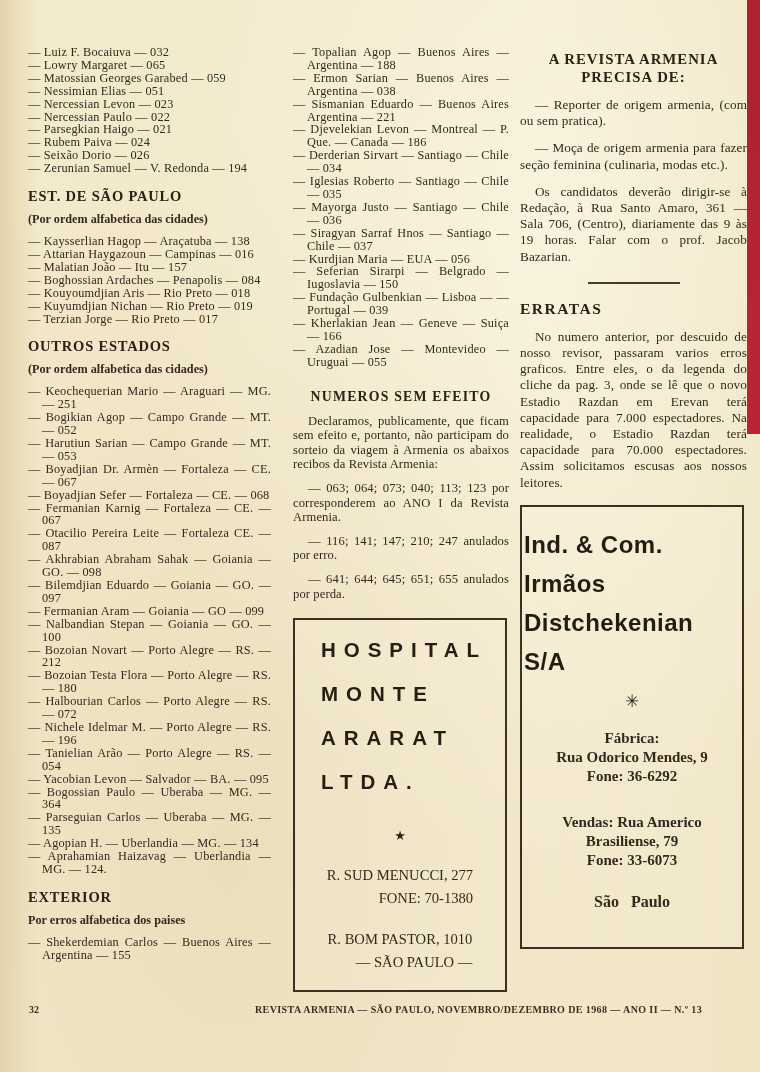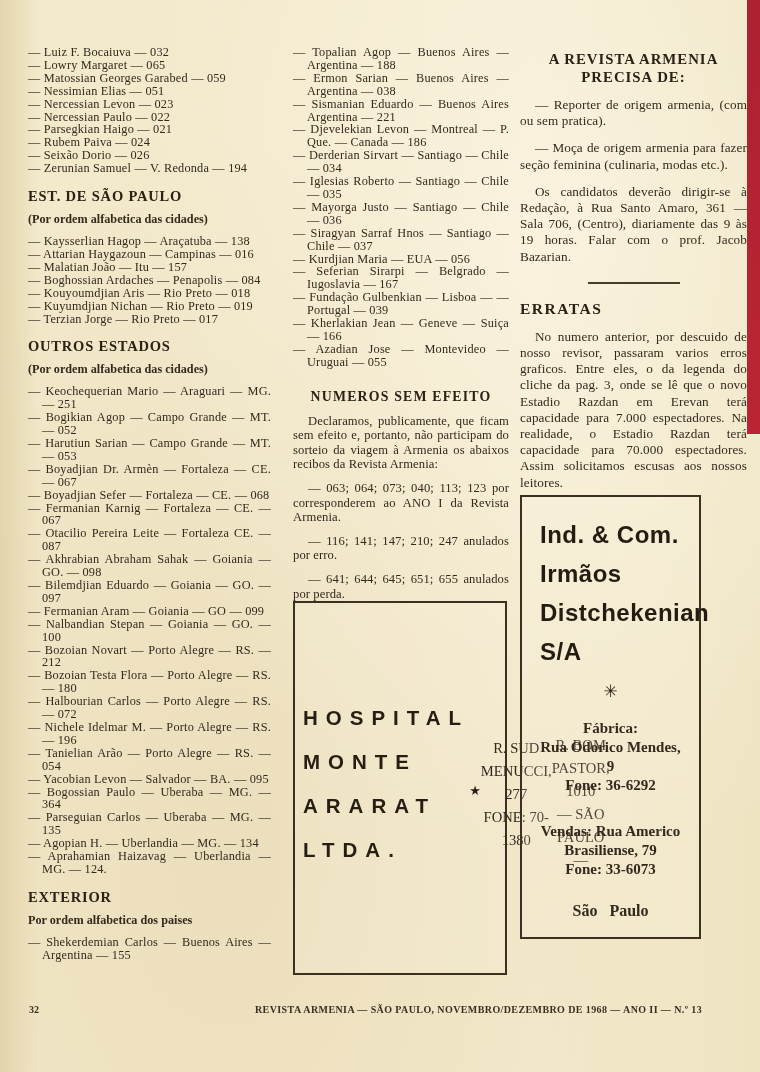--- a/index.html
+++ b/index.html
@@ -49,33 +49,33 @@
   .precisa-heading{ line-height:18px; font-size:14.8px; letter-spacing:1px; }
 
   .divider{ width:92px; height:2px; background:#473b2b; margin:17px auto 0; }
   .erratas-heading{
     font-weight:bold; font-size:15.5px; letter-spacing:1.5px;
     margin:16px 0 2px; color:#2b2115;
   }
 
   .ad{ border:2px solid #3b3022; background:rgba(255,250,235,0.15); }
   .ad-hospital{
-    height:374px; width:214px;
-    display:flex; flex-direction:row; align-items:center; padding-top:12px;
+    margin-top:17px; height:374px; width:214px;
+    display:flex; flex-direction:column; align-items:center; padding-top:18px;
   }
   .hosp-line{
     font-family:"Liberation Sans","DejaVu Sans",sans-serif;
     font-weight:bold; font-size:20.5px; letter-spacing:8px;
     color:#261e12; margin-bottom:20px; text-indent:8px;
   }
   .hosp-star{ font-size:13px; margin:14px 0 20px; color:#261e12; }
-  .hosp-addr{ font-size:14.6px; line-height:23px; text-align:center; font-weight:500; }
+  .hosp-addr{ font-size:14.6px; line-height:23px; text-align:right; font-weight:500; }
   .hosp-addr + .hosp-addr{ margin-top:18px; }
 
-  .ad-distchekenian{ margin-top:4px; height:444px; width:181px; padding:26px 18px 0; }
+  .ad-distchekenian{ margin-top:14px; height:444px; width:224px; padding:26px 2px 0; }
   .dist-line{
     font-family:"Liberation Sans","DejaVu Sans",sans-serif;
     font-weight:bold; font-size:24px; line-height:24px;
     color:#241c10; margin-bottom:15px; letter-spacing:0.5px;
   }
   .dist-star{ text-align:center; font-size:17px; margin:17px 0 17px; color:#241c10; }
   .dist-block{ text-align:center; font-weight:bold; font-size:15px; line-height:19px; }
   .dist-block + .dist-block{ margin-top:27px; }
   .dist-city{ margin-top:23px; text-align:center; font-weight:bold; font-size:16px; word-spacing:8px; }
 
@@ -139,40 +139,40 @@
         <div class="item">— Nichele Idelmar M. — Porto Alegre — RS. — 196</div>
         <div class="item">— Tanielian Arão — Porto Alegre — RS. — 054</div>
         <div class="item">— Yacobian Levon — Salvador — BA. — 095</div>
         <div class="item">— Bogossian Paulo — Uberaba — MG. — 364</div>
         <div class="item">— Parseguian Carlos — Uberaba — MG. — 135</div>
         <div class="item">— Agopian H. — Uberlandia — MG. — 134</div>
         <div class="item">— Aprahamian Haizavag — Uberlandia — MG. — 124.</div>
       </div>
 
     <div class="sec-heading">EXTERIOR</div>
-    <div class="sec-sub">Por ordem alfabetica dos paises</div>
+    <div class="sec-sub">Por erros alfabetica dos paises</div>
     <div>
 
     <div class="item">— Shekerdemian Carlos — Buenos Aires — Argentina — 155</div>
       </div>
   </div>
 
   <div class="col col-mid">
     <div>
 
     <div class="item">— Topalian Agop — Buenos Aires — Argentina — 188</div>
         <div class="item">— Ermon Sarian — Buenos Aires — Argentina — 038</div>
         <div class="item">— Sismanian Eduardo — Buenos Aires Argentina — 221</div>
         <div class="item">— Djevelekian Levon — Montreal — P. Que. — Canada — 186</div>
         <div class="item">— Derderian Sirvart — Santiago — Chile — 034</div>
         <div class="item">— Iglesias Roberto — Santiago — Chile — 035</div>
         <div class="item">— Mayorga Justo — Santiago — Chile — 036</div>
         <div class="item">— Siragyan Sarraf Hnos — Santiago — Chile — 037</div>
         <div class="item">— Kurdjian Maria — EUA — 056</div>
-        <div class="item">— Seferian Sirarpi — Belgrado — Iugoslavia — 167</div>
+        <div class="item">— Seferian Sirarpi — Belgrado — Iugoslavia — 150</div>
         <div class="item">— Fundação Gulbenkian — Lisboa — — Portugal — 039</div>
         <div class="item">— Kherlakian Jean — Geneve — Suiça — 166</div>
         <div class="item">— Azadian Jose — Montevideo — Uruguai — 055</div>
       </div>
 
     <div class="center-heading nse-heading">NUMEROS SEM EFEITO</div>
     <div>
 
     <div class="para">Declaramos, publicamente, que ficam sem efeito e, portanto, não participam do sorteio da viagem à Armenia os abaixos recibos da Revista Armenia:</div>
         <div class="para">— 063; 064; 073; 040; 113; 123 por corresponderem ao ANO I da Revista Armenia.</div>

